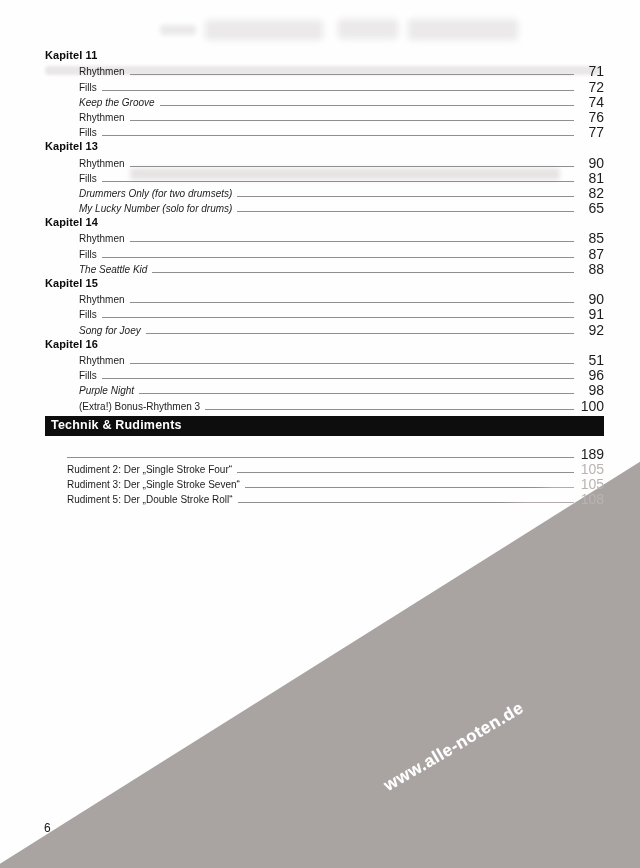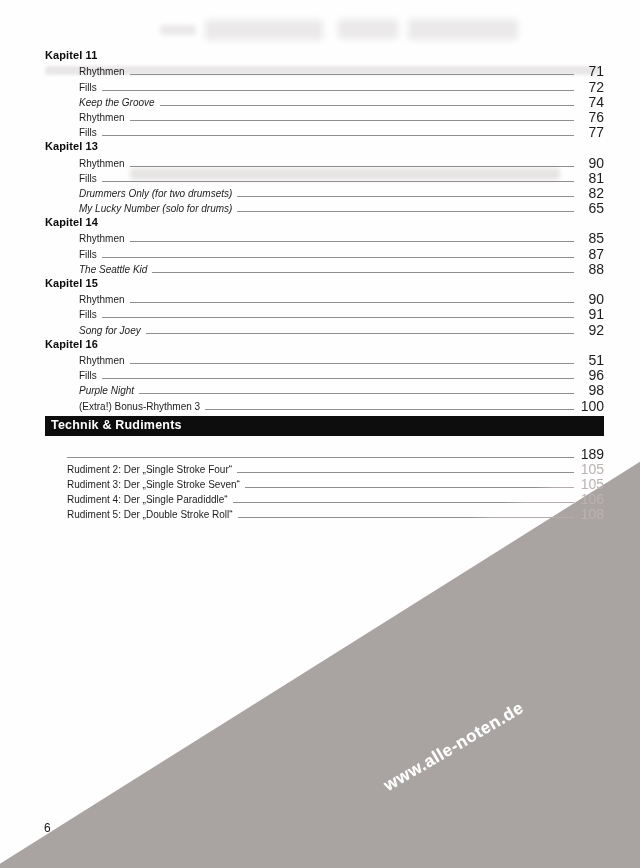--- a/index.html
+++ b/index.html
@@ -197,25 +197,20 @@
           <span class="label">Rudiment 2: Der „Single Stroke Four“</span>
           <div class="leader"></div>
           <span class="pg dim">105</span>
         </div>
         <div class="row rud">
           <span class="label">Rudiment 3: Der „Single Stroke Seven“</span>
           <div class="leader"></div>
           <span class="pg dim">105</span>
         </div>
         <div class="row rud">
-          <span class="label">Rudiment 4: Der „Single Paradiddle“</span>
-          <div class="leader"></div>
-          <span class="pg dim">106</span>
-        </div>
-        <div class="row rud">
           <span class="label">Rudiment 5: Der „Double Stroke Roll“</span>
           <div class="leader"></div>
           <span class="pg dim">108</span>
         </div>
       </div>
   </div>
 
   <div class="watermark">www.alle-noten.de</div>
 
   <div class="page-number">6</div>

